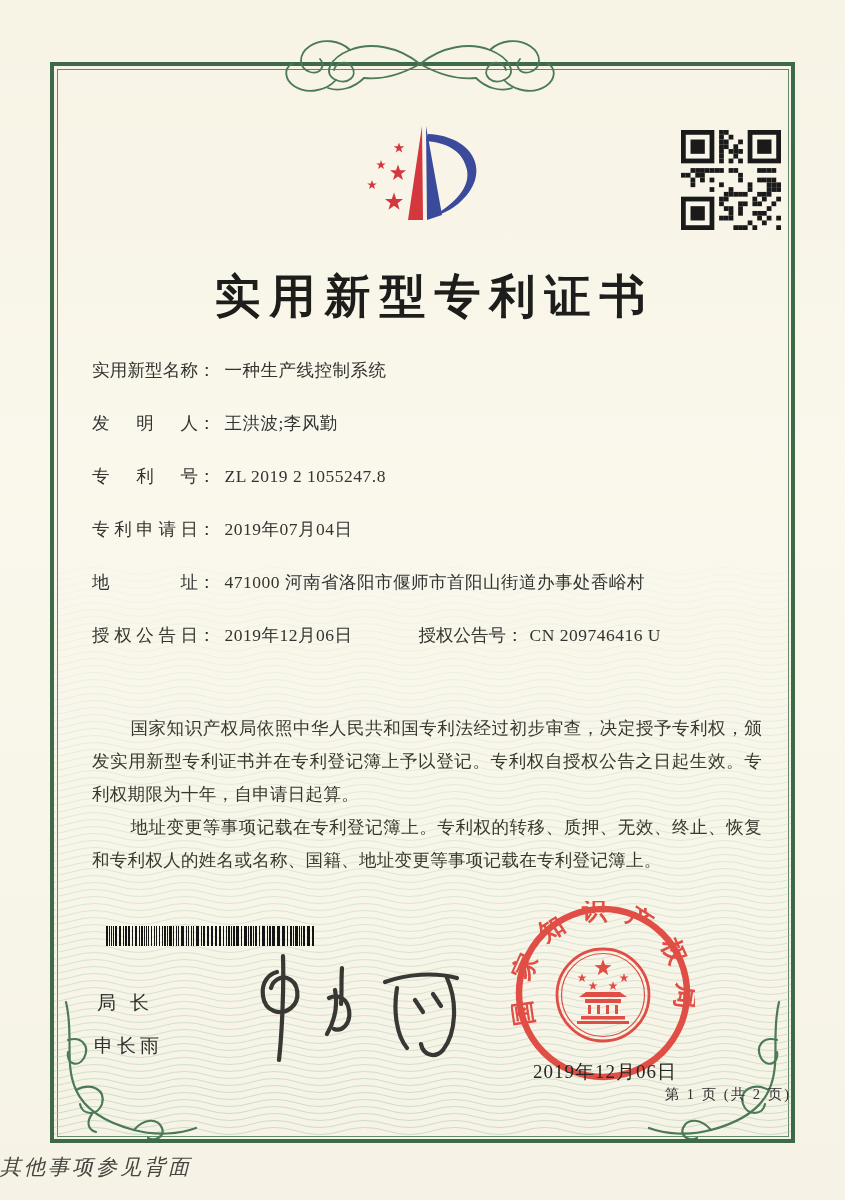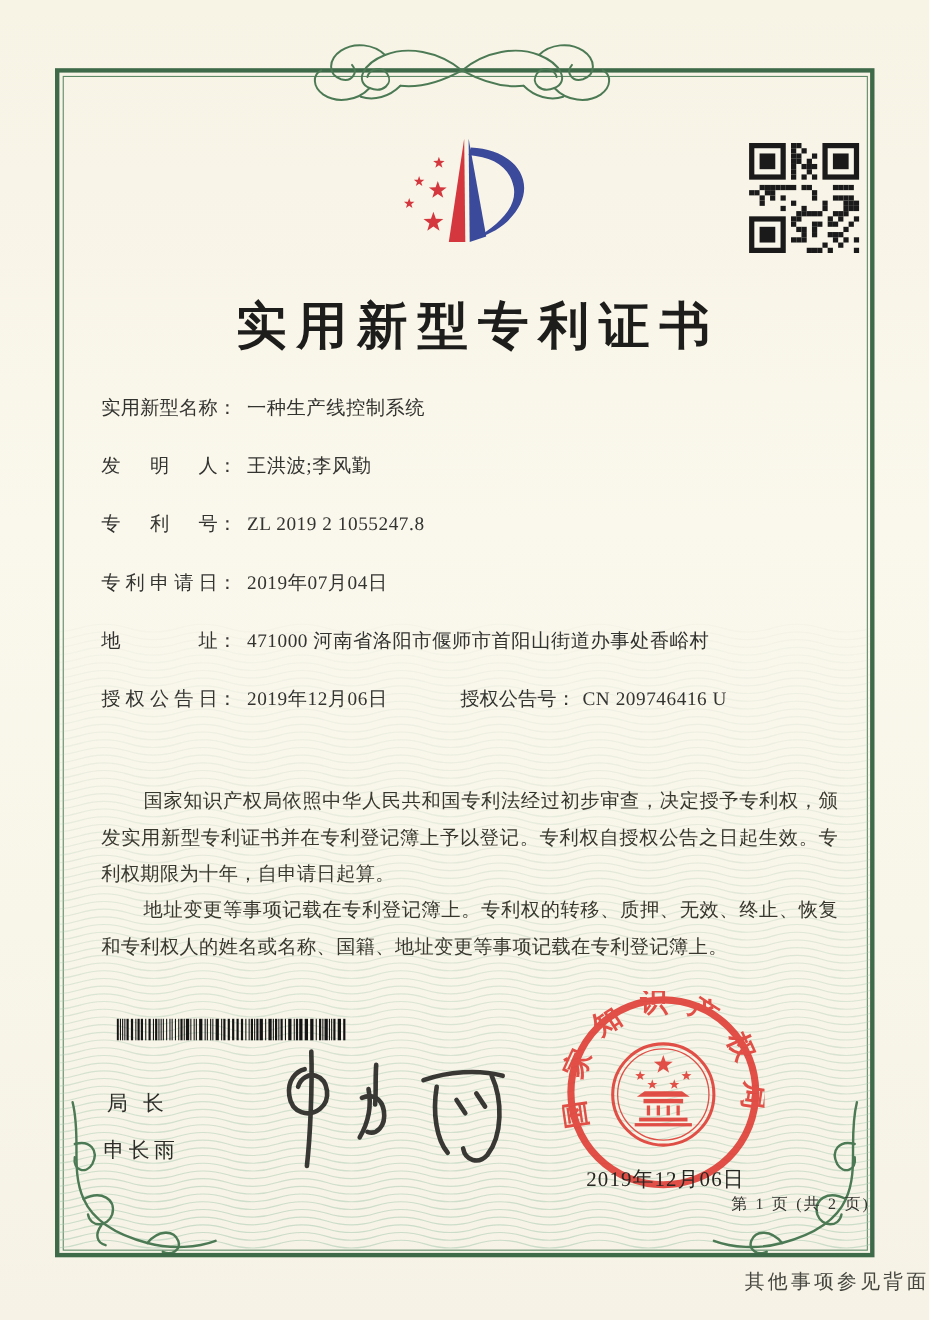--- a/index.html
+++ b/index.html
@@ -36,22 +36,22 @@
   .barcode{position:absolute;left:52px;top:860px;width:214px;height:20px;}
   .director{position:absolute;left:40px;top:924px;font-size:19px;color:#2c2c28;text-align:right;}
   .director .line1{letter-spacing:14px;}
   .director .line2{margin-top:17px;letter-spacing:4px;}
   .signature{position:absolute;left:185px;top:872px;width:240px;height:135px;}
   .seal{position:absolute;left:457px;top:835px;width:184px;height:184px;}
   .seal-date{position:absolute;left:456px;top:993px;width:190px;text-align:center;
     font-size:19px;letter-spacing:1px;color:#262622;}
   .page-info{position:absolute;left:0;top:1019px;width:100%;text-align:right;
     font-size:14.5px;letter-spacing:2px;color:#33332f;}
-  .back-note{position:absolute;left:0;top:1153px;width:100%;text-align:right;
-    font-size:18px;letter-spacing:3px;color:#45453f;}
+  .back-note{position:absolute;left:0;top:1153px;width:100%;text-align:left;
+    font-size:21px;letter-spacing:3px;font-style:italic;color:#45453f;}
   .corner-orn{position:absolute;width:150px;height:150px;}
   .corner-left{left:2px;top:928px;}
   .corner-right{right:2px;top:928px;transform:scaleX(-1);}
   .top-ornament{position:absolute;left:270px;top:34px;width:300px;height:74px;}
 </style>
 </head>
 <body>
 
 <div class="page">
 

